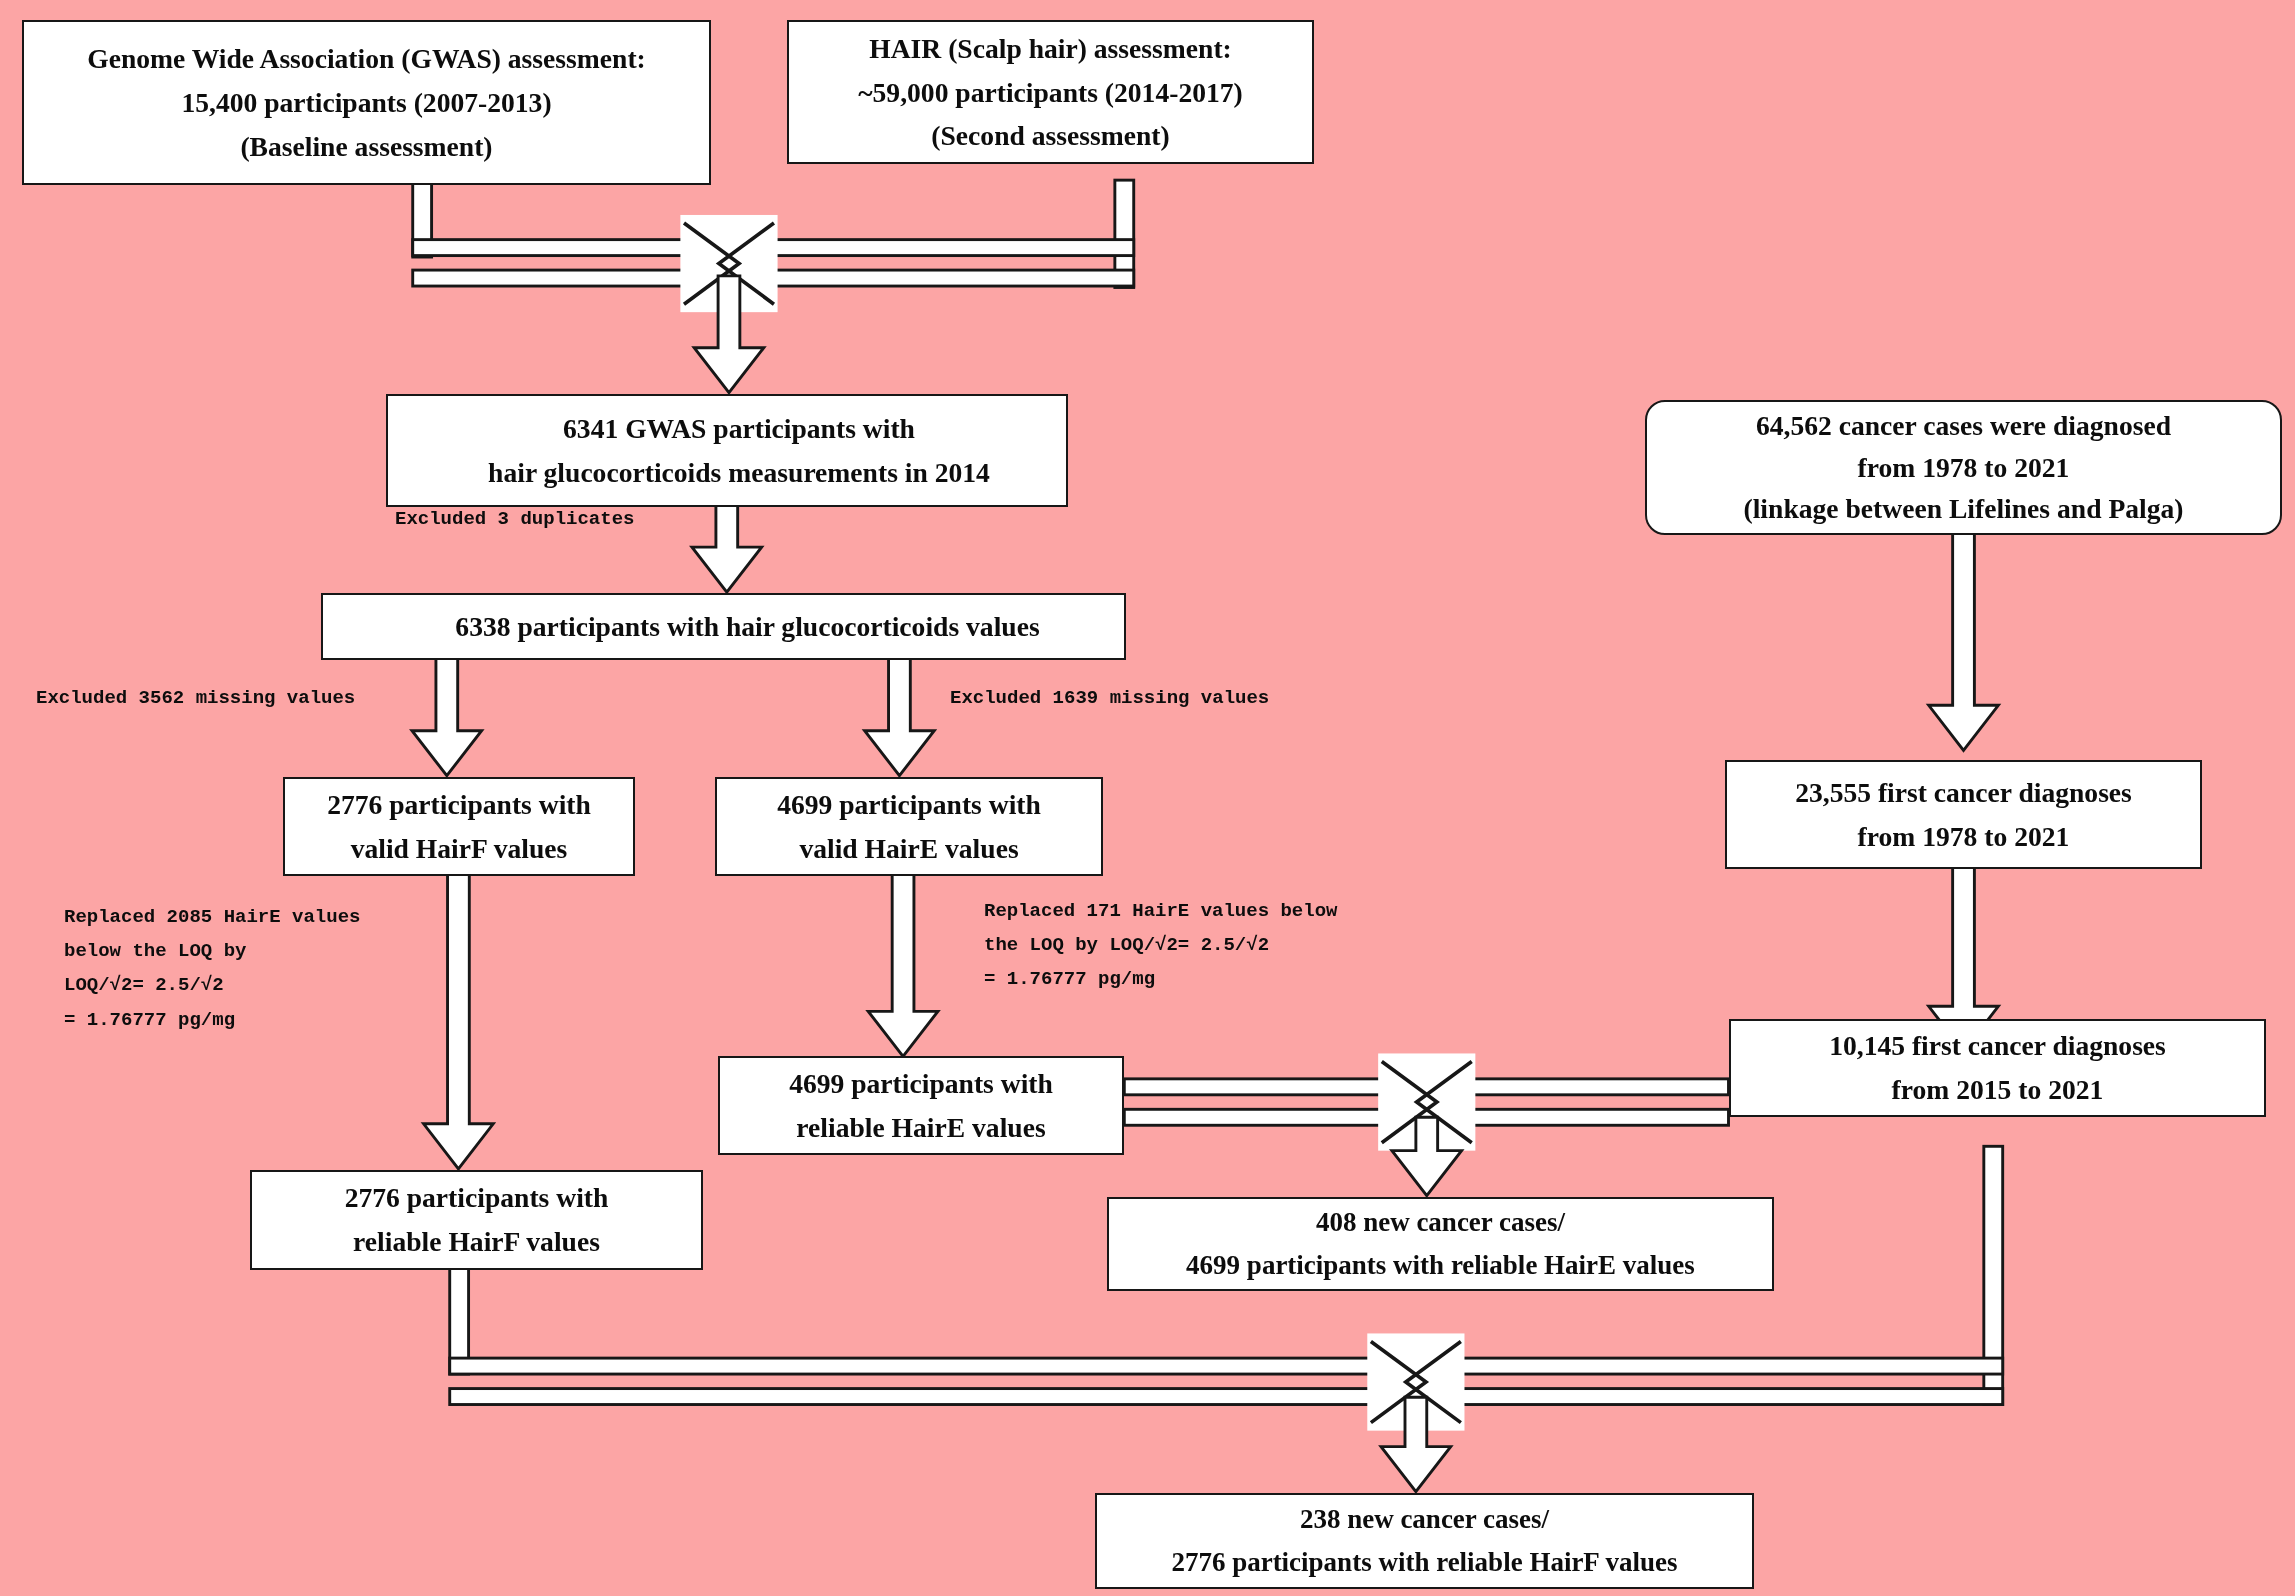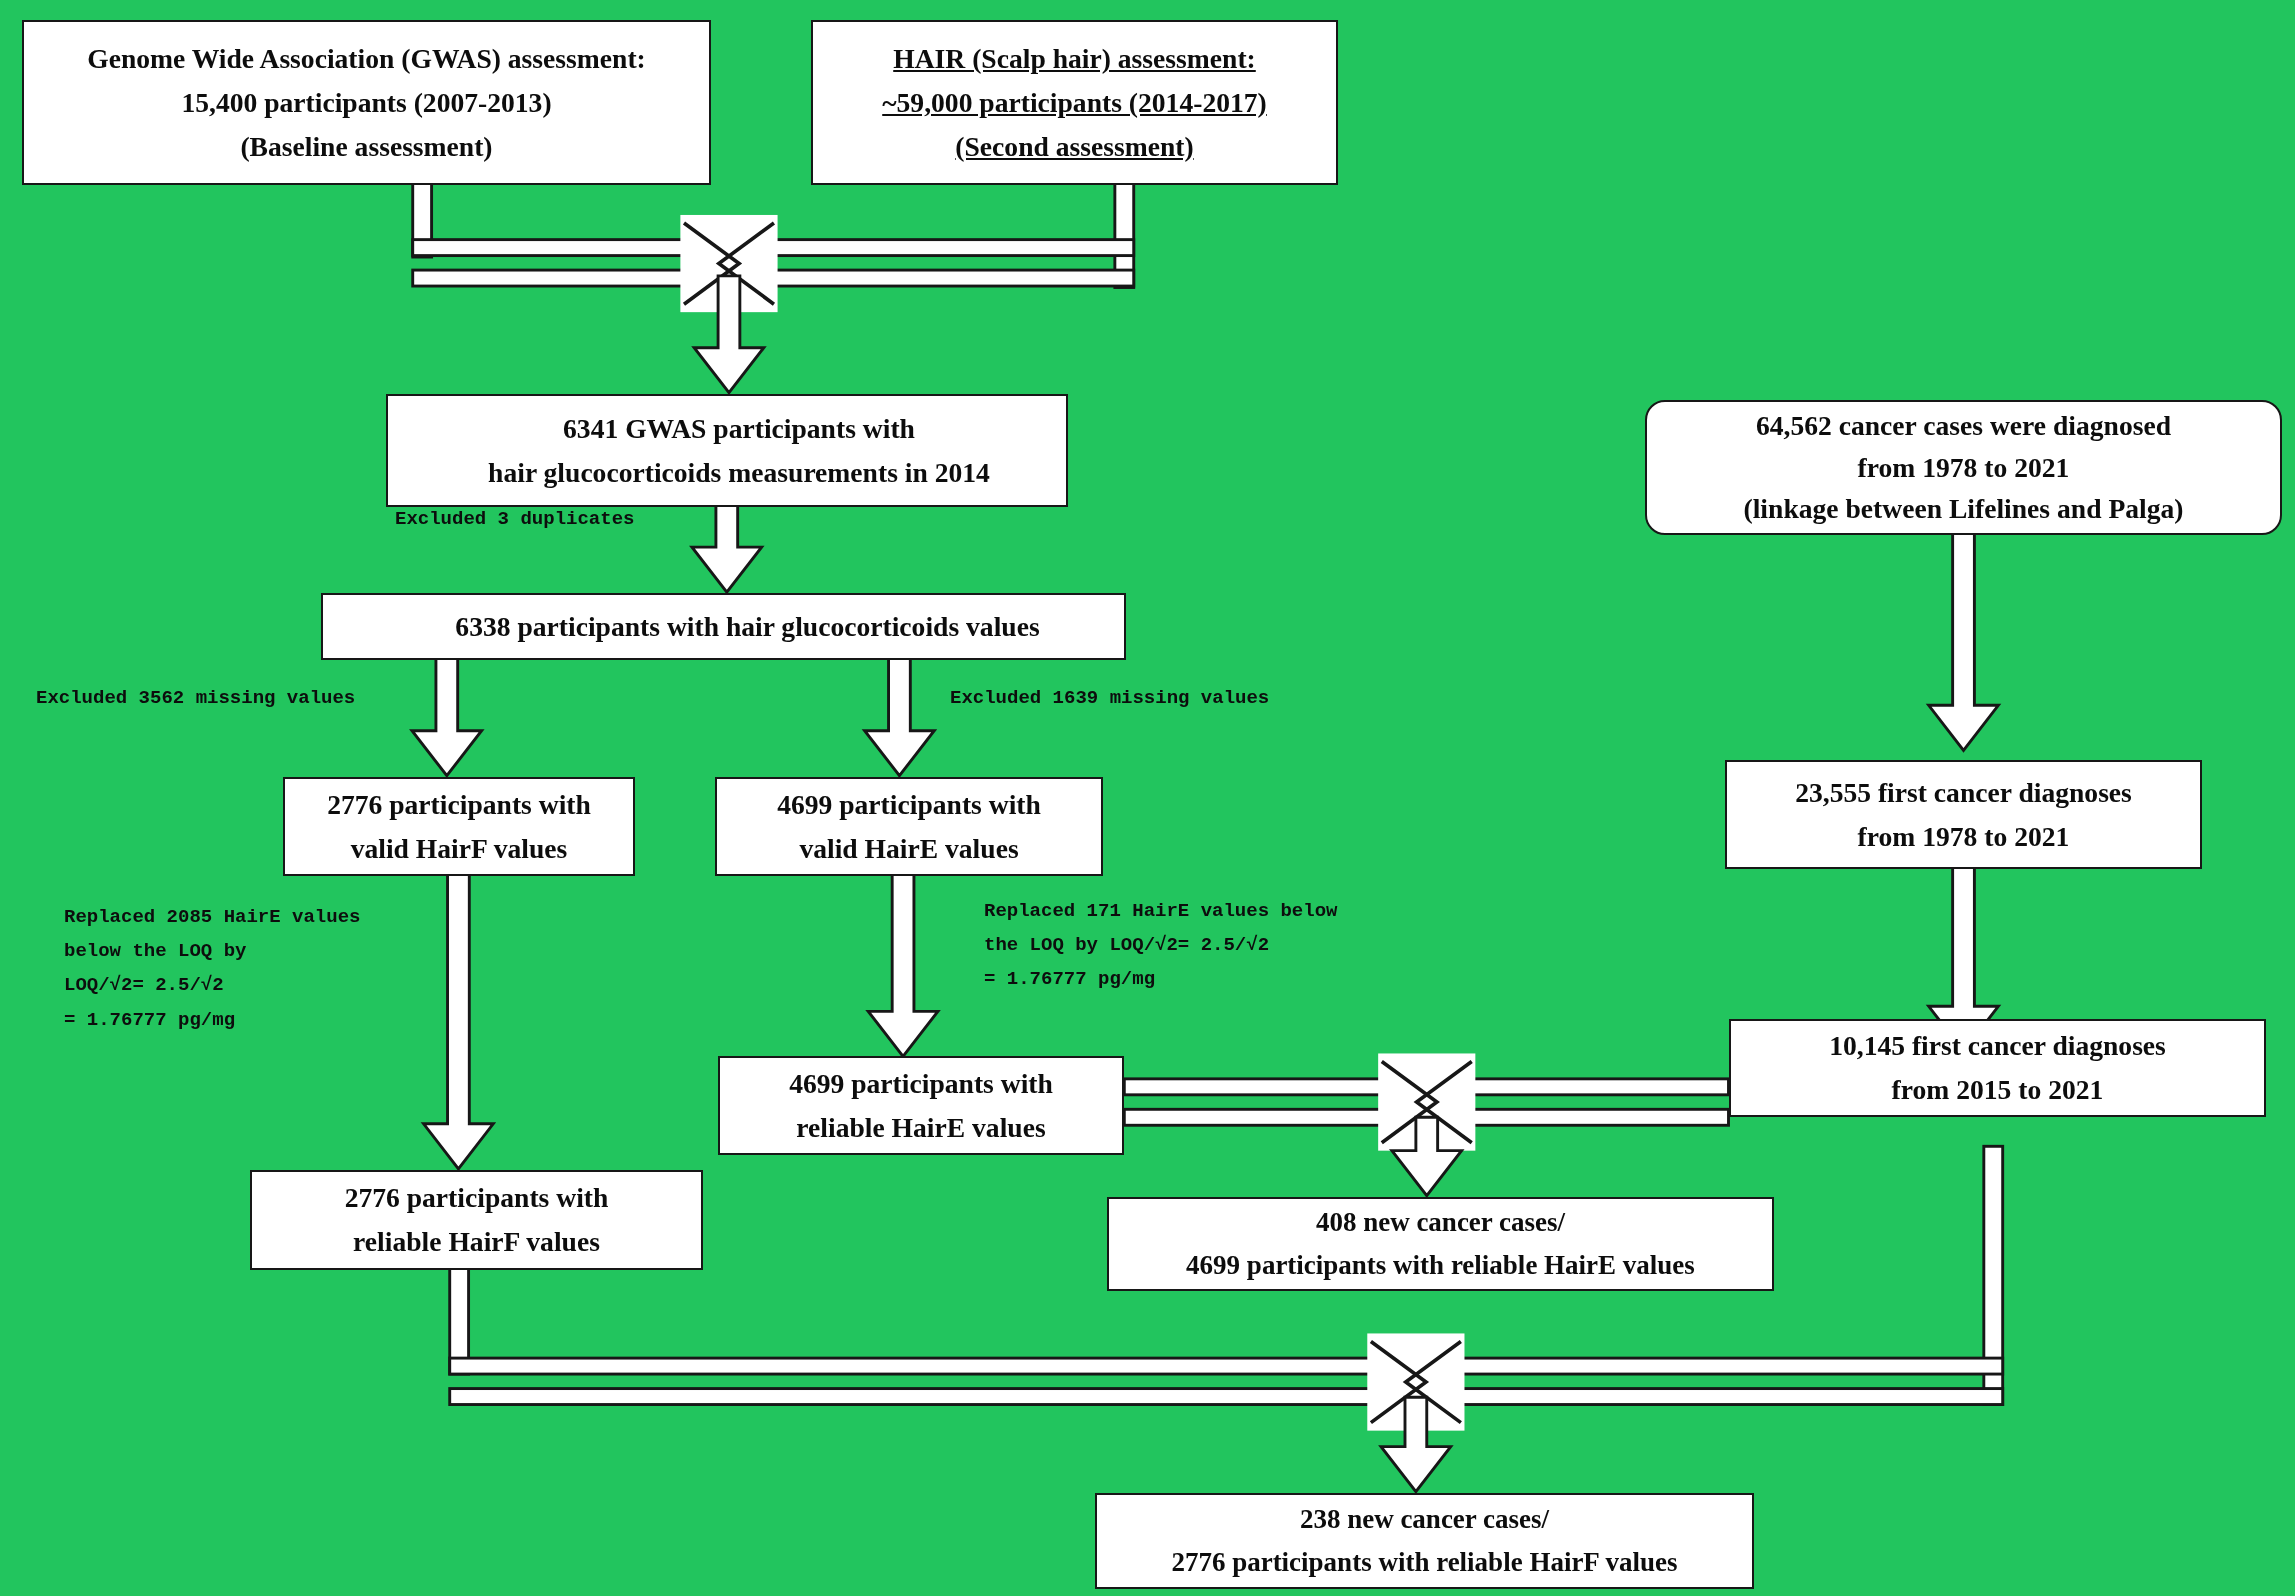--- a/index.html
+++ b/index.html
@@ -1,19 +1,19 @@
 <!DOCTYPE html>
 <html style="font-size:11.6px"><head>
 <meta charset="utf-8">
 <style>
   html,body{margin:0;padding:0;background:#ffffff;}
   .stage{
     position:relative;
     width:2295px;height:1597px;
-    background:#22c55e;
+    background:#fca5a5;
     font-family:"Liberation Serif","DejaVu Serif",serif;
     color:#0d0d0d;
   }
   .stage svg.wires{position:absolute;left:0;top:0;}
   .fbox{
     position:absolute;
     box-sizing:border-box;
     background:#ffffff;
     border:2.9px solid #171717;
     display:flex;flex-direction:column;
@@ -28,21 +28,21 @@
     position:absolute;
     font-weight:bold;
     font-size:19px;
     line-height:1.8;
     white-space:nowrap;
     z-index:2;
     font-family:Liberation Mono, monospace;
   }
   
   #b-gwas      {left:22px;   top:20.3px;   width:689px;  height:165px;}
-  #b-hair      {left:811px; top:20.3px;   width:527px;  height:165px;text-decoration:underline;}
+  #b-hair      {left:787px; top:20.3px;   width:527px;  height:144px;}
   #b-6341      {left:386px;  top:394px;  width:682px;  height:113px;padding-left:24px;}
   #b-6338      {left:321px;  top:593px;  width:805px; height:67px;padding-left:48px;}
   #b-validf    {left:283px;  top:777px; width:352px;  height:99px;}
   #b-valide    {left:715px;  top:777px; width:388px;  height:99px;}
   #b-reliablee {left:718px;  top:1056px; width:406px;  height:99px;}
   #b-reliablef {left:250px;  top:1170px; width:453px;  height:100px;}
   #b-64562     {left:1645px; top:400px;  width:637px;  height:135px; line-height:1.5;border-radius:20px;}
   #b-23555     {left:1725px; top:752px; width:477px;  height:109px;margin-top:8px;}
   #b-10145     {left:1729px; top:1019px; width:537px;  height:98px;text-align:right;}
   #b-408       {left:1107px; top:1197px; width:667px;  height:94px; font-size:27px;}

